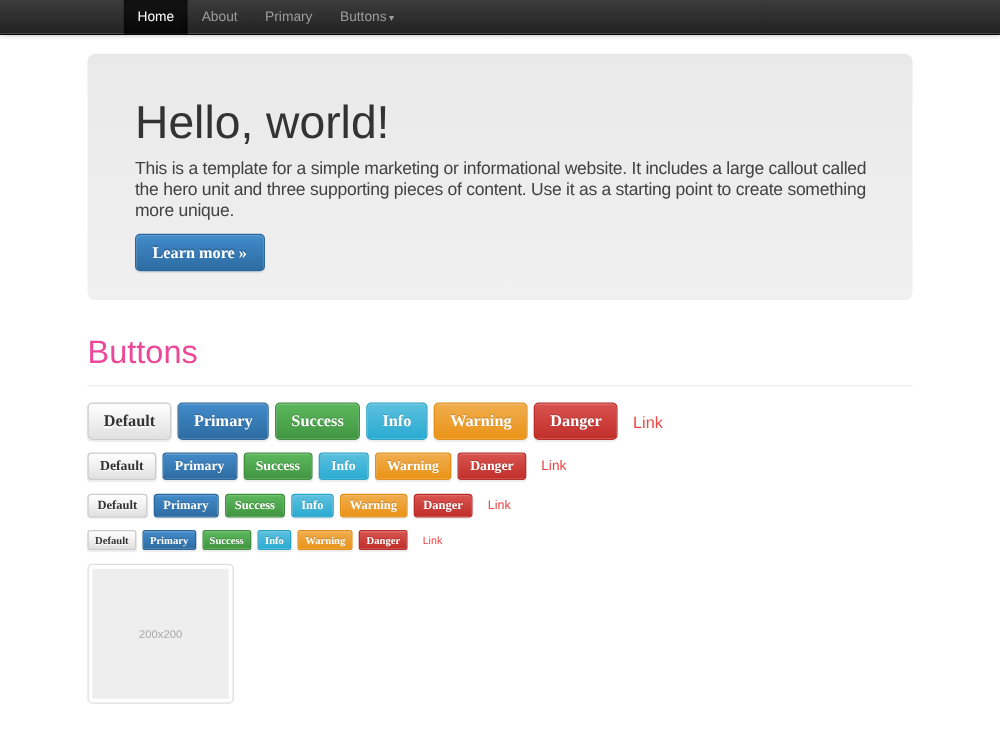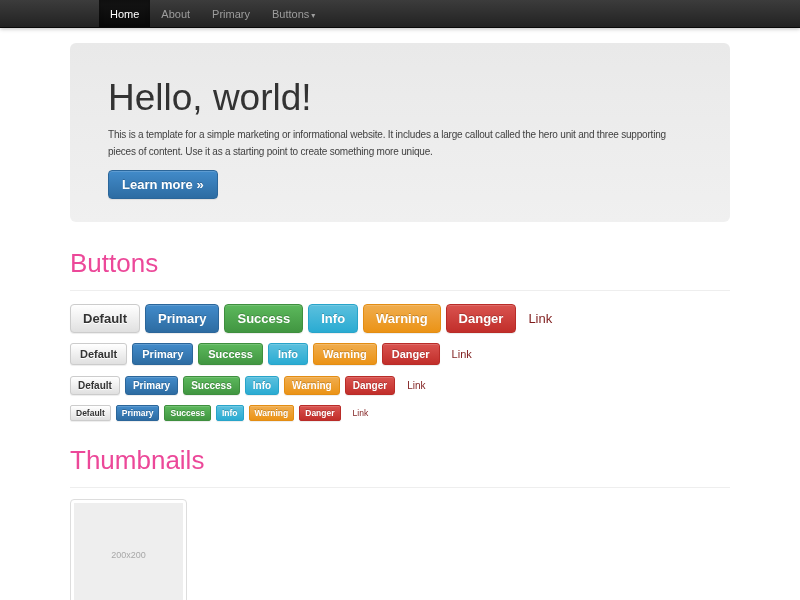--- a/index.html
+++ b/index.html
@@ -60,33 +60,33 @@
     border-radius: 6px;
   }
   .hero-title {
     font-size: 37px;
     font-weight: 500;
     line-height: 1.0;
     color: #333;
     margin-bottom: 10px;
   }
   .hero-text {
-    font-size: 10px;
+    font-size: 14px;
     letter-spacing: -0.2px;
     line-height: 17px;
     color: #414141;
     max-width: 588px;
     margin-bottom: 9px;
   }
   .btn {
     display: inline-block;
     border: 1px solid transparent;
     border-radius: 4px;
     font-weight: bold;
-    font-family: Liberation Sans, sans-serif;
+    font-family: Liberation Serif, serif;
     color: #fff;
     text-shadow: 0 -1px 0 rgba(0,0,0,0.2);
     box-shadow: inset 0 1px 0 rgba(255,255,255,0.15), 0 1px 1px rgba(0,0,0,0.075);
     cursor: pointer;
     white-space: nowrap;
   }
   .btn-default-look { color: #333 !important; text-shadow: 0 1px 0 #fff; text-align: right; }
   .btn-hero { font-size: 13px; padding: 6px 13px; margin-top: 1px; }
 
   
@@ -104,21 +104,21 @@
   .btn-row { display: flex; align-items: center; }
   .btn-row > .btn { margin-right: 5px; }
   .row-lg { margin-top: 13px; }
   .row-md { margin-top: 10px; }
   .row-sm { margin-top: 11px; }
   .row-xs { margin-top: 10px; }
   .btn-lg { font-size: 13px; padding: 6px 12px; border-radius: 4px; }
   .btn-md { font-size: 11px; padding: 4px 9px;  border-radius: 3px; }
   .btn-sm { font-size: 10px; padding: 3px 7px;  border-radius: 3px; }
   .btn-xs { font-size: 8.5px; padding: 2px 5px; border-radius: 2px; }
-  a.link-btn { color: #7f1d1d; text-decoration: none; margin-left: 7px; }
+  a.link-btn { color: #ef4444; text-decoration: none; margin-left: 7px; }
   .link-lg { font-size: 13px; }
   .link-md { font-size: 11px; }
   .link-sm { font-size: 10px; }
   .link-xs { font-size: 8.5px; }
 
   
   .thumbnail {
     margin-top: 11px;
     width: 117px;
     height: 112px;
@@ -196,21 +196,20 @@
   <div class="btn-row row-xs">
     <button class="btn btn-xs btn-default-look" style="background-image: linear-gradient(rgb(255, 255, 255), rgb(224, 224, 224)); border-color: rgb(204, 204, 204); color: rgb(51, 51, 51);">Default</button>
     <button class="btn btn-xs" style="background-image: linear-gradient(rgb(66, 139, 202), rgb(45, 108, 162)); border-color: rgb(43, 102, 154); color: rgb(255, 255, 255);">Primary</button>
     <button class="btn btn-xs" style="background-image: linear-gradient(rgb(92, 184, 92), rgb(65, 150, 65)); border-color: rgb(62, 143, 62); color: rgb(255, 255, 255);">Success</button>
     <button class="btn btn-xs" style="background-image: linear-gradient(rgb(91, 192, 222), rgb(42, 171, 210)); border-color: rgb(40, 164, 201); color: rgb(255, 255, 255);">Info</button>
     <button class="btn btn-xs" style="background-image: linear-gradient(rgb(240, 173, 78), rgb(235, 147, 22)); border-color: rgb(227, 141, 19); color: rgb(255, 255, 255);">Warning</button>
     <button class="btn btn-xs" style="background-image: linear-gradient(rgb(217, 83, 79), rgb(193, 46, 42)); border-color: rgb(185, 44, 40); color: rgb(255, 255, 255);">Danger</button>
     <a class="link-btn link-xs" href="#">Link</a>
   </div>
 
-  <h1 class="page-header second">Thumbnails</h1>
 
   <div class="thumbnail">
     <div class="placeholder">
       <span>200x200</span>
     </div>
   </div>
 
 </div>
 
 </body></html>

